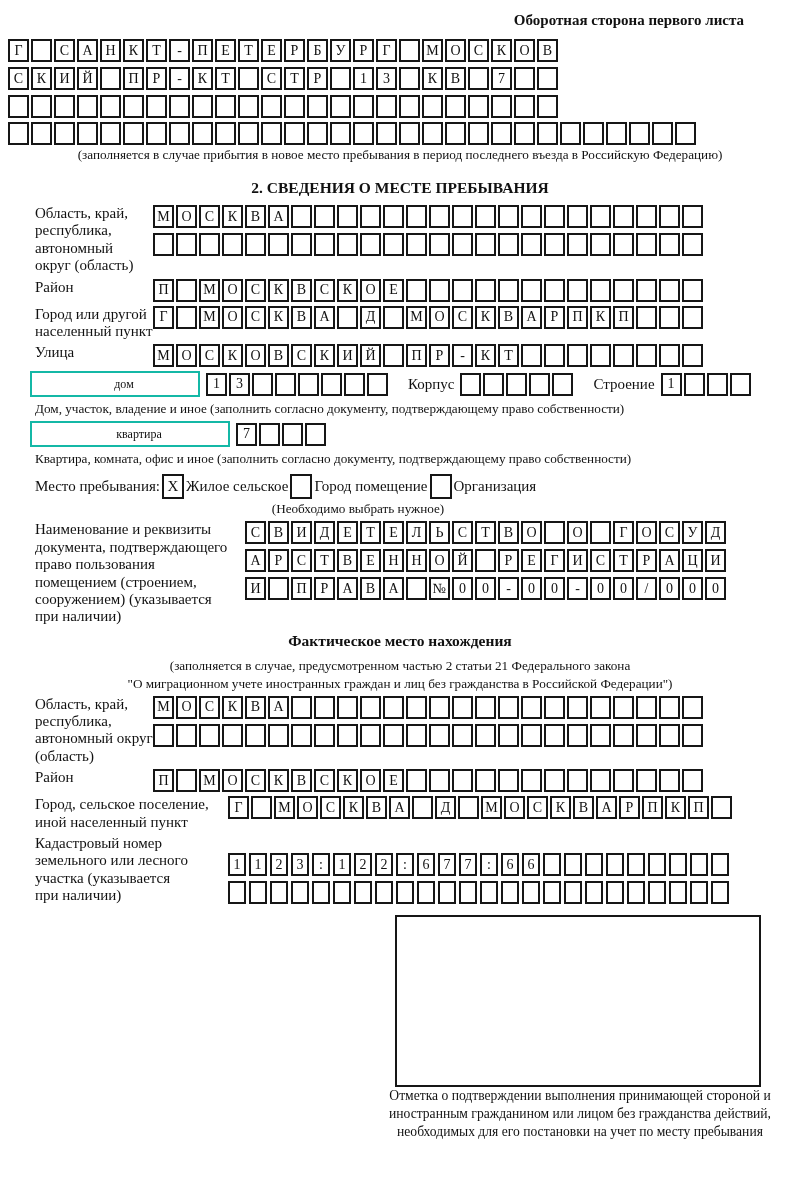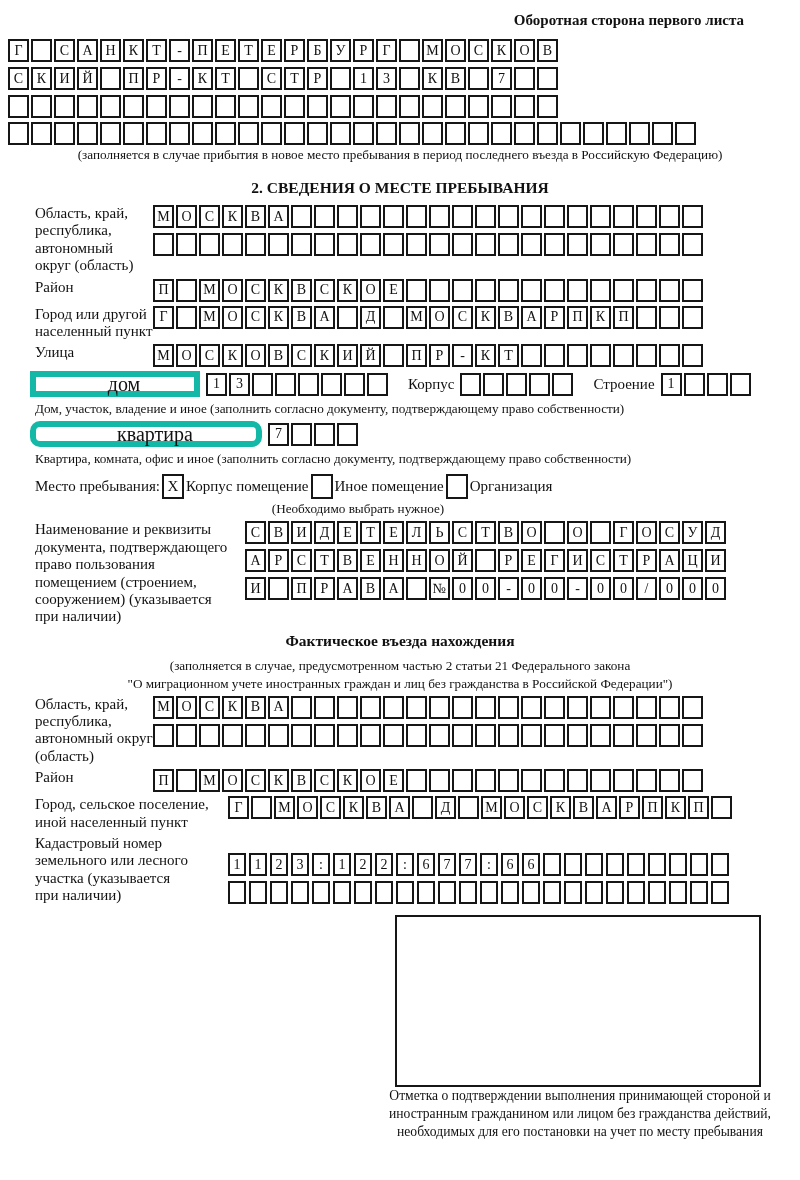--- a/index.html
+++ b/index.html
@@ -18,22 +18,22 @@
   .cell {
     width: 21px; height: 23px; border: 2px solid #161616;
     display: inline-flex; align-items: center; justify-content: center;
     font-size: 14px; line-height: 1; flex-shrink: 0;
   }
   .cell-sm .cell { width: 18px; gap: 3px; }
   .cell-sm { gap: 3px; }
   .note { text-align: center; font-size: 13.2px; margin: 2px 0 4px 0; }
   .sec-title { text-align: center; font-weight: bold; font-size: 15.5px; margin: 16px 0 8px 0; }
   .labelbox {
-    border: 6px solid #14b8a6; height: 26px; display: flex; align-items: center;
-    justify-content: center; font-size: 20px; flex-shrink: 0; padding-left: 18px;
+    border: 2px solid #14b8a6; height: 26px; display: flex; align-items: center;
+    justify-content: center; font-size: 12px; flex-shrink: 0; padding-left: 18px;
   }
   .inline-gap { width: 8px; flex-shrink: 0; }
   .txt { font-size: 15px; line-height: 26px; white-space: nowrap; }
   .checkbox {
     width: 22px; height: 25px; border: 2px solid #161616; display: inline-flex;
     align-items: center; justify-content: center; font-size: 15px; flex-shrink: 0;
   }
   .stayrow { display: flex; align-items: center; gap: 2px; padding-left: 27px; margin: 6px 0 2px 0; }
   .stamp-box { border: 2px solid #161616; width: 366px; height: 172px; margin-left: 387px; margin-top: 10px; }
   .stamp-caption { width: 440px; margin-left: 352px; text-align: center; font-size: 13.6px; line-height: 1.35; margin-top: 0; }
@@ -340,36 +340,36 @@
   <div class="cellrow">
       <span class="cell">1</span>
       <span class="cell"></span>
       <span class="cell"></span>
       <span class="cell"></span>
     </div>
 </div>
 <div class="note" style="text-align:left; padding-left:27px;">Дом, участок, владение и иное (заполнить согласно документу, подтверждающему право собственности)</div>
 
 <div class="frow" style="margin-left:22px; align-items:center; gap:6px;">
-  <div class="labelbox" style="width:232px;border-radius:10px;">квартира</div>
+  <div class="labelbox" style="width:200px;">квартира</div>
   <div class="cellrow">
       <span class="cell">7</span>
       <span class="cell"></span>
       <span class="cell"></span>
       <span class="cell"></span>
     </div>
 </div>
 <div class="note" style="text-align:left; padding-left:27px;">Квартира, комната, офис и иное (заполнить согласно документу, подтверждающему право собственности)</div>
 
 <div class="stayrow">
   <span class="txt">Место пребывания:</span>
   <span class="checkbox">X</span>
-  <span class="txt">Корпус помещение</span>
+  <span class="txt">Жилое сельское</span>
   <span class="checkbox"></span>
-  <span class="txt">Иное помещение</span>
+  <span class="txt">Город помещение</span>
   <span class="checkbox"></span>
   <span class="txt">Организация</span>
 </div>
 <div class="note" style="width:700px;">(Необходимо выбрать нужное)</div>
 
 <div class="frow">
   <div class="lbl lbl-w237">Наименование и реквизиты
 документа, подтверждающего
 право пользования
 помещением (строением,
@@ -441,21 +441,21 @@
         <span class="cell">0</span>
         <span class="cell">0</span>
         <span class="cell">/</span>
         <span class="cell">0</span>
         <span class="cell">0</span>
         <span class="cell">0</span>
       </div>
   </div>
 </div>
 
-<div class="sec-title mt6">Фактическое въезда нахождения</div>
+<div class="sec-title mt6">Фактическое место нахождения</div>
 <div class="note" style="margin-bottom:0;">(заполняется в случае, предусмотренном частью 2 статьи 21 Федерального закона</div>
 <div class="note">"О миграционном учете иностранных граждан и лиц без гражданства в Российской Федерации")</div>
 
 <div class="frow">
   <div class="lbl lbl-w140">Область, край,
 республика,
 автономный округ
 (область)</div>
   <div class="cellrows">
     <div class="cellrow">

